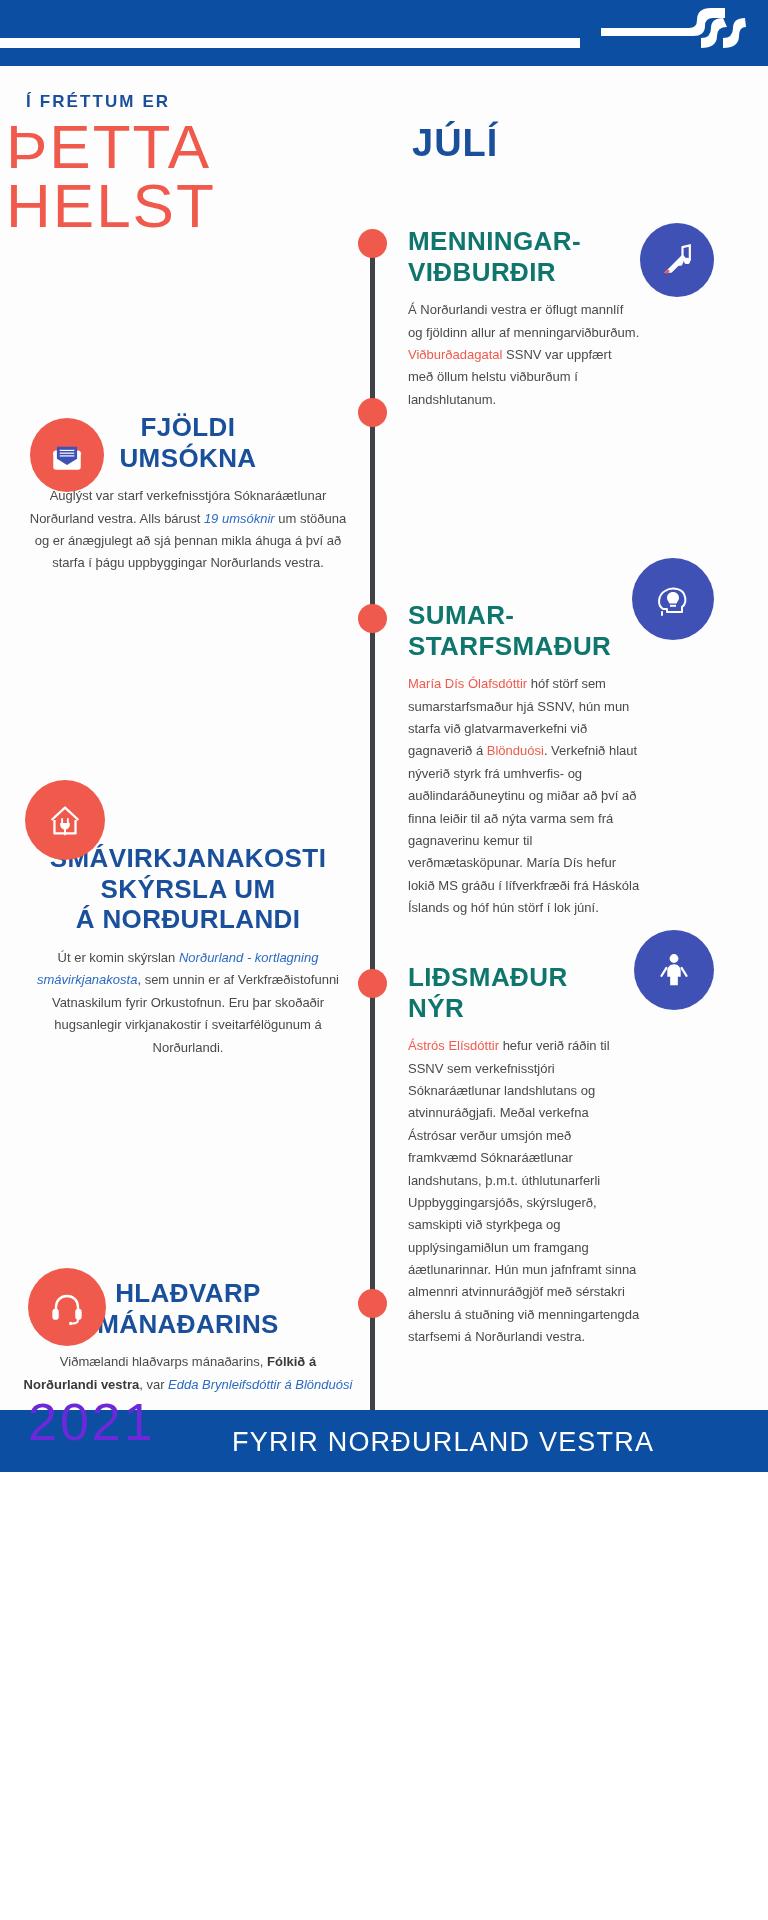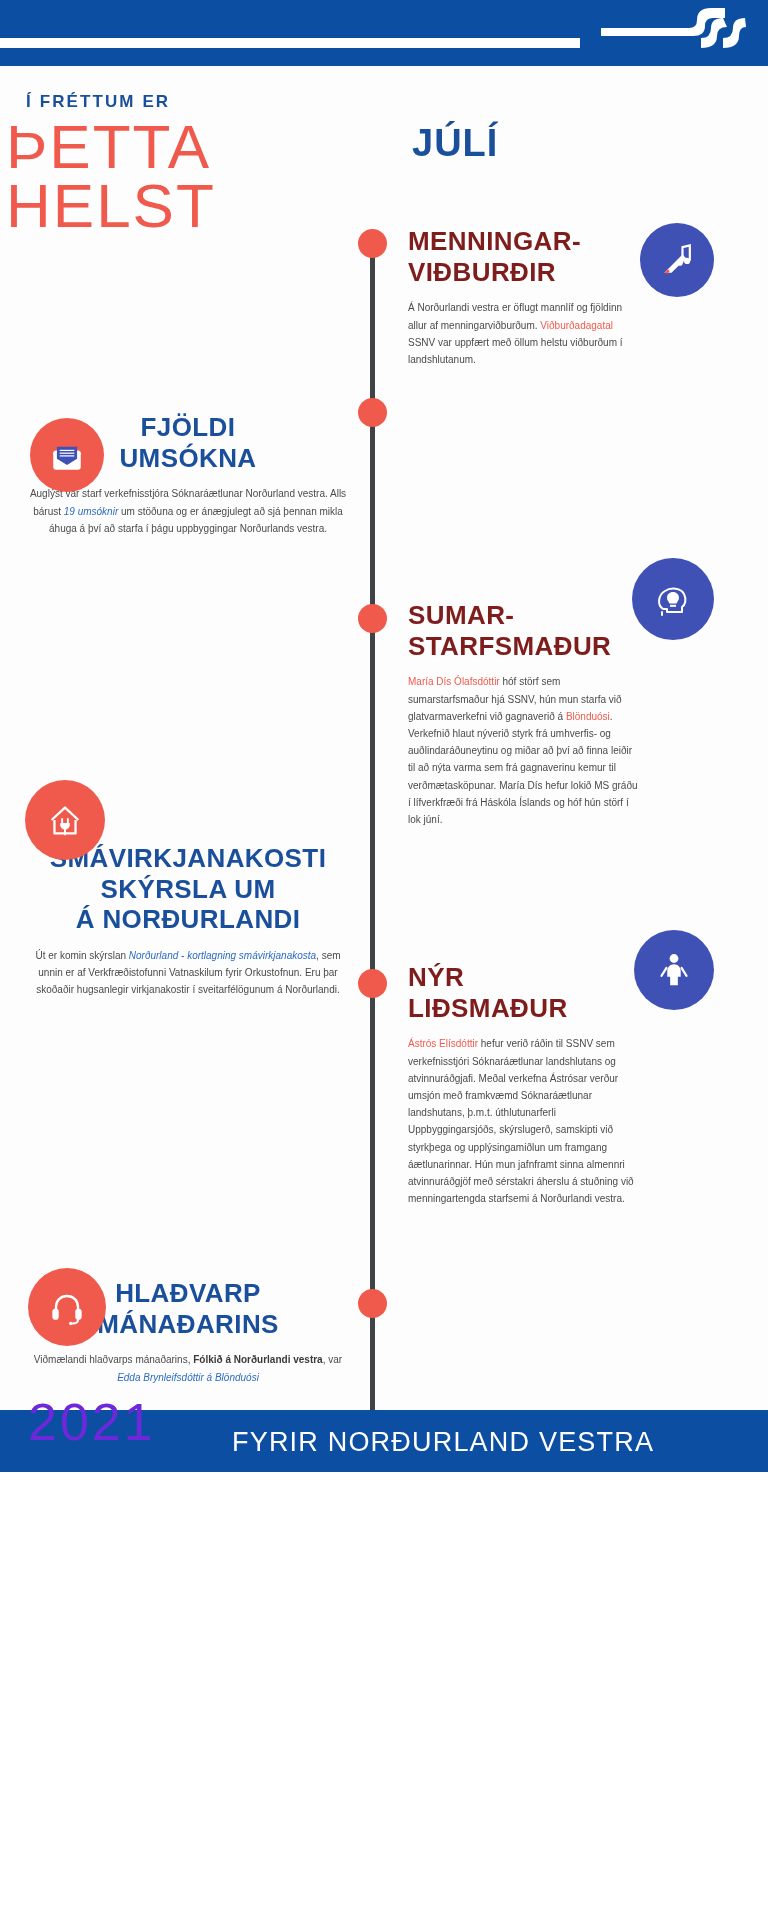--- a/index.html
+++ b/index.html
@@ -86,25 +86,25 @@
 
   
   .sec { position: absolute; }
 
   .sec-head {
     font-size: 26px;
     font-weight: bold;
     line-height: 1.18em;
     letter-spacing: 0.4px;
   }
-  .sec-head.coral { color: #7f1d1d; }
+  .sec-head.coral { color: #0f766e; }
   .sec-head.blue  { color: #1a4f9c; }
 
   .sec-body {
-    font-size: 10px;
+    font-size: 13px;
     line-height: 1.72em;
     color: #4a4a4a;
     margin-top: 12px;
   }
   .sec-body .hl-coral { color: #ef5a4c; }
   .sec-body .hl-blue  { color: #2b6bc4; font-style: italic; }
   .sec-body .b { font-weight: bold; color:#3a3a3a;}
 
   .right-sec { left: 408px; width: 232px; text-align: left; }
   .left-sec  { left: 22px;  width: 332px; text-align: center; }
@@ -259,22 +259,22 @@
       <path d="M10 24 L24 11 L38 24" stroke="#fff" stroke-width="2.4" fill="none" stroke-linejoin="round"></path>
       <path d="M13 24 L13 38 L35 38 L35 24" stroke="#fff" stroke-width="2.4" fill="none" stroke-linejoin="round"></path>
       <path d="M21 23 L21 27 M27 23 L27 27" stroke="#fff" stroke-width="2" stroke-linecap="round"></path>
       <path d="M19 27 L29 27 L29 29 C29 32 26.5 34 24 34 C21.5 34 19 32 19 29 Z" fill="#fff"></path>
       <path d="M24 34 L24 39" stroke="#fff" stroke-width="2" stroke-linecap="round"></path>
     </svg>
   </div>
 
   <div class="sec right-sec" style="top:962px">
     <div class="sec-head coral">
+      <div>LIÐSMAÐUR</div>
       <div>NÝR</div>
-      <div>LIÐSMAÐUR</div>
     </div>
     <div class="sec-body"><span class="hl-coral">Ástrós Elísdóttir</span><span> hefur verið ráðin til SSNV sem verkefnisstjóri Sóknaráætlunar landshlutans og atvinnuráðgjafi. Meðal verkefna Ástrósar verður umsjón með framkvæmd Sóknaráætlunar landshutans, þ.m.t. úthlutunarferli Uppbyggingarsjóðs, skýrslugerð, samskipti við styrkþega og upplýsingamiðlun um framgang áætlunarinnar. Hún mun jafnframt sinna almennri atvinnuráðgjöf með sérstakri áherslu á stuðning við menningartengda starfsemi á Norðurlandi vestra.</span></div>
   </div>
   <div class="icon-circle ic-blue" style="left:634px; top:930px; width:80px; height:80px;">
     <svg viewBox="0 0 48 48" width="46" height="46">
       <circle cx="24" cy="12" r="4.6" fill="#fff"></circle>
       <path d="M24 18 C20 18 17 21 17 25 L17 31 L20 31 L20 40 L28 40 L28 31 L31 31 L31 25 C31 21 28 18 24 18 Z" fill="#fff"></path>
       <path d="M16 22 L11 30 M32 22 L37 30" stroke="#fff" stroke-width="2.4" stroke-linecap="round"></path>
     </svg>
   </div>

